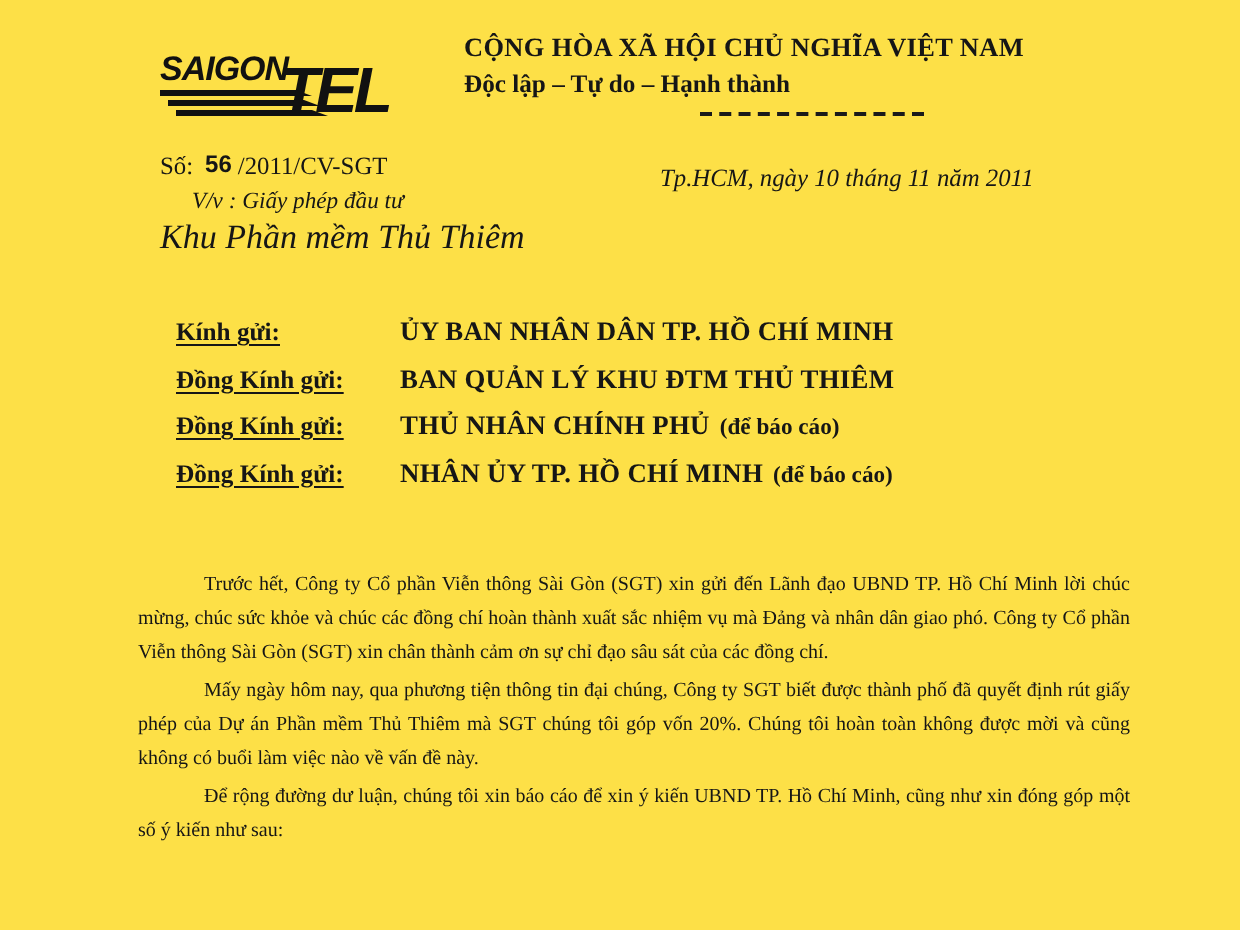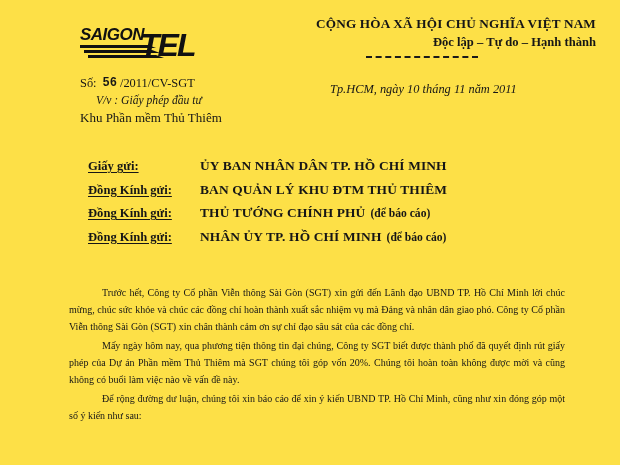--- a/index.html
+++ b/index.html
@@ -37,24 +37,24 @@
     left: 78px;
     top: 6px;
     width: 132px;
     height: 46px;
   }
   .logo svg { display: block; }
 
   
   .natl {
     position: absolute;
-    left: 248px;
+    left: 232px;
     top: 4px;
     width: 348px;
-    text-align: right;
+    text-align: left;
   }
   .natl-line1 {
     font-size: 13.2px;
     font-weight: bold;
     letter-spacing: .2px;
     line-height: 1.25;
     white-space: nowrap;
   }
   .natl-line2 {
     font-size: 12.6px;
@@ -76,37 +76,38 @@
     left: 80px;
     top: 76px;
     width: 250px;
   }
   .ref-so {
     font-size: 12.4px;
     white-space: nowrap;
     line-height: 1.25;
   }
   .ref-so .num {
-    font-family: Liberation Mono, monospace;
+    font-family: Liberation Sans, sans-serif;
     font-size: 12px;
     font-weight: bold;
     padding: 0 3px 0 6px;
     position: relative;
     top: -1.5px;
   }
   .ref-vv {
     font-size: 11.6px;
     font-style: italic;
     line-height: 1.35;
     margin-top: 1px;
     padding-left: 16px;
     white-space: nowrap;
   }
   .ref-vv2 {
-    font-size: 13px;
+    font-size: 17px;
+    font-style: italic;
     line-height: 1.35;
     white-space: nowrap;
   }
 
   .dateline {
     position: absolute;
     left: 330px;
     top: 82px;
     font-size: 12.4px;
     font-style: italic;
@@ -196,32 +197,32 @@
     </div>
     <div class="ref-vv">V/v : Giấy phép đầu tư</div>
     <div class="ref-vv2">Khu Phần mềm Thủ Thiêm</div>
   </div>
 
   <div class="dateline">Tp.HCM, ngày 10  tháng 11 năm 2011</div>
 
   <div class="recipients">
 
     <div class="rcp-row">
-      <span class="rcp-label">Giấy gửi:</span>
+      <span class="rcp-label">Kính gửi:</span>
       <span class="rcp-value">ỦY BAN NHÂN DÂN TP. HỒ CHÍ MINH</span>
     </div>
 
     <div class="rcp-row">
       <span class="rcp-label">Đồng Kính gửi:</span>
       <span class="rcp-value">BAN QUẢN LÝ KHU ĐTM THỦ THIÊM</span>
     </div>
 
     <div class="rcp-row">
       <span class="rcp-label">Đồng Kính gửi:</span>
-      <span class="rcp-value">THỦ TƯỚNG CHÍNH PHỦ</span>
+      <span class="rcp-value">THỦ NHÂN CHÍNH PHỦ</span>
       <span class="rcp-note" style="margin-left: 5px;">(để báo cáo)</span>
     </div>
 
     <div class="rcp-row">
       <span class="rcp-label">Đồng Kính gửi:</span>
       <span class="rcp-value">NHÂN ỦY TP. HỒ CHÍ MINH</span>
       <span class="rcp-note" style="margin-left: 5px;">(để báo cáo)</span>
     </div>
 
   </div>

